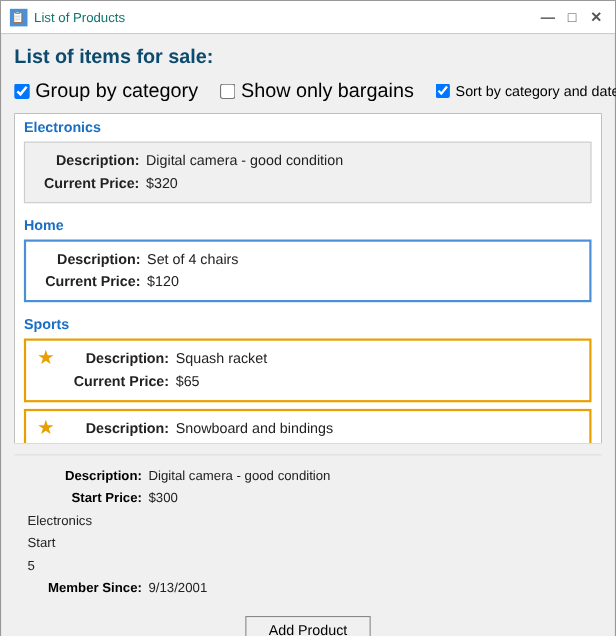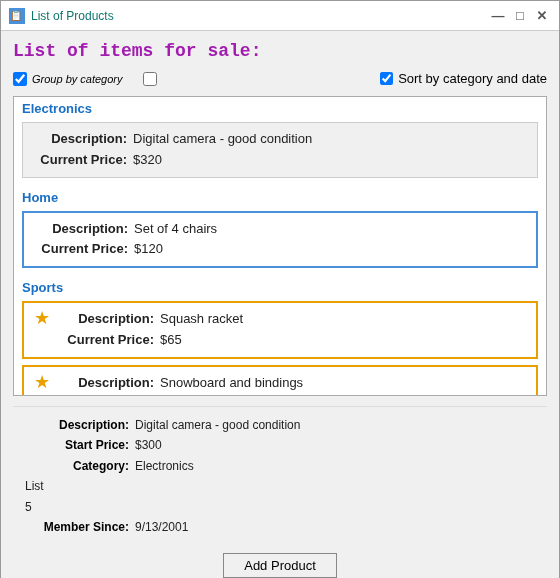--- a/index.html
+++ b/index.html
@@ -57,25 +57,24 @@
       align-items: center;
       justify-content: center;
       color: #555;
       font-weight: bold;
       padding: 0;
     }
     .content {
       padding: 10px 12px 10px 12px;
     }
     .page-title {
-      color: #a21caf;
+      color: #0c4a6e;
       font-size: 18px;
       font-weight: bold;
       margin-bottom: 10px;
-      font-family: Liberation Mono, monospace;
     }
     .toolbar {
       display: flex;
       align-items: center;
       gap: 0;
       margin-bottom: 10px;
       flex-wrap: nowrap;
     }
     .checkbox-item {
       display: flex;
@@ -83,23 +82,22 @@
       gap: 5px;
       margin-right: 20px;
       white-space: nowrap;
     }
     .checkbox-item input[type="checkbox"] {
       width: 14px;
       height: 14px;
       cursor: pointer;
     }
     .checkbox-item label {
-      font-size: 11px;
+      font-size: 18px;
       cursor: pointer;
-      font-style: italic;
     }
     .sort-item {
       display: flex;
       align-items: center;
       gap: 5px;
       margin-left: auto;
       white-space: nowrap;
     }
     .list-area {
       border: 1px solid #aaa;
@@ -216,20 +214,21 @@
   <div class="content">
     <div class="page-title">List of items for sale:</div>
 
     <div class="toolbar">
       <div class="checkbox-item">
         <input type="checkbox" id="group-cb" checked="" style="">
         <label for="group-cb">Group by category</label>
       </div>
       <div class="checkbox-item">
         <input type="checkbox" id="bargains-cb" style="">
+        <label for="bargains-cb">Show only bargains</label>
       </div>
       <div class="sort-item">
         <input type="checkbox" id="sort-cb" checked="" style="">
         <label for="sort-cb">Sort by category and date</label>
       </div>
     </div>
 
     <div class="list-area">
 
       <div class="category-section">
@@ -300,25 +299,24 @@
     <div class="detail-panel">
       <div class="detail-row">
         <span class="detail-label">Description:</span>
         <span class="detail-value">Digital camera - good condition</span>
       </div>
       <div class="detail-row">
         <span class="detail-label">Start Price:</span>
         <span class="detail-value">$300</span>
       </div>
       <div class="detail-row">
-        <span class="detail-label">Category:</span>
         <span class="detail-value">Electronics</span>
       </div>
       <div class="detail-row">
-        <span class="detail-value">List</span>
+        <span class="detail-value">Start</span>
       </div>
       <div class="detail-row">
         <span class="detail-value">5</span>
       </div>
       <div class="detail-row">
         <span class="detail-label">Member Since:</span>
         <span class="detail-value">9/13/2001</span>
       </div>
     </div>
 

